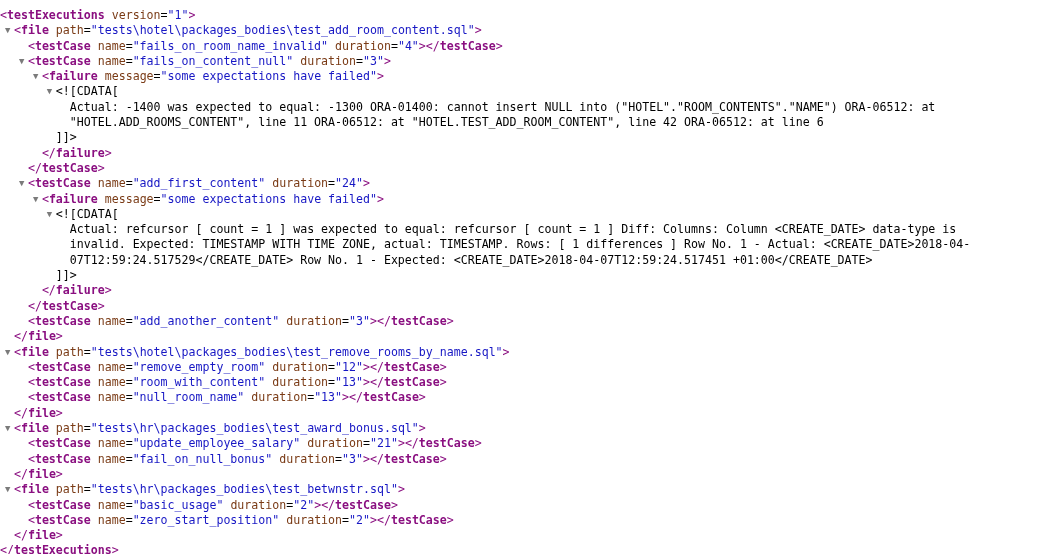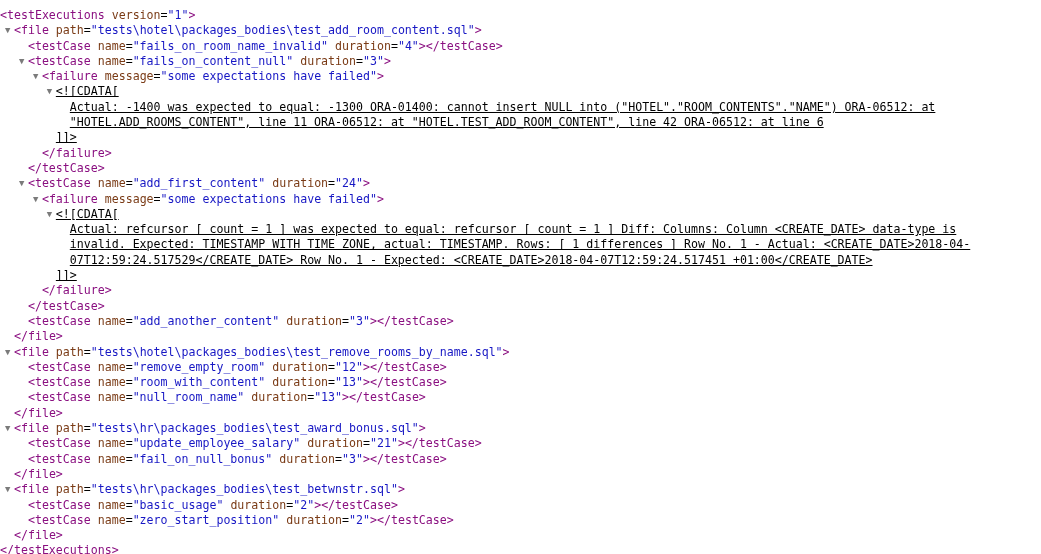--- a/index.html
+++ b/index.html
@@ -29,23 +29,23 @@
   .tw {
     color: #7b7b7b;
     display: inline-block;
     width: 0;
     position: relative;
     left: -9px;
     font-size: 9px;
     vertical-align: 1px;
   }
   .tw::before { content: "\25BC"; }
-  .tag   { color: #8a0f80; }
+  .tag   { color: #8a0f80; font-weight: bold; }
   .attr  { color: #7a3b16; }
   .val   { color: #1717c4; }
   .punc  { color: #8a0f80; }
-  .cdata { color: #000000; text-decoration: underline; }
+  .cdata { color: #000000; }
   .plain { color: #000000; }
 </style>
 </head>
 <body>
 
 <div id="xml-viewer"><span class="line"><span class="tw"></span><span class="punc">&lt;</span><span class="tag">testExecutions</span> <span class="attr">version</span><span class="plain">=</span><span class="val">"1"</span><span class="punc">&gt;</span></span><span class="line">  <span class="tw"></span><span class="punc">&lt;</span><span class="tag">file</span> <span class="attr">path</span><span class="plain">=</span><span class="val">"tests\hotel\packages_bodies\test_add_room_content.sql"</span><span class="punc">&gt;</span></span><span class="line">    <span class="punc">&lt;</span><span class="tag">testCase</span> <span class="attr">name</span><span class="plain">=</span><span class="val">"fails_on_room_name_invalid"</span> <span class="attr">duration</span><span class="plain">=</span><span class="val">"4"</span><span class="punc">&gt;</span><span class="punc">&lt;/</span><span class="tag">testCase</span><span class="punc">&gt;</span></span><span class="line">    <span class="tw"></span><span class="punc">&lt;</span><span class="tag">testCase</span> <span class="attr">name</span><span class="plain">=</span><span class="val">"fails_on_content_null"</span> <span class="attr">duration</span><span class="plain">=</span><span class="val">"3"</span><span class="punc">&gt;</span></span><span class="line">      <span class="tw"></span><span class="punc">&lt;</span><span class="tag">failure</span> <span class="attr">message</span><span class="plain">=</span><span class="val">"some expectations have failed"</span><span class="punc">&gt;</span></span><span class="line">        <span class="tw"></span><span class="cdata">&lt;![CDATA[</span></span><span class="line">          <span class="cdata">Actual: -1400 was expected to equal: -1300 ORA-01400: cannot insert NULL into ("HOTEL"."ROOM_CONTENTS"."NAME") ORA-06512: at</span></span><span class="line">          <span class="cdata">"HOTEL.ADD_ROOMS_CONTENT", line 11 ORA-06512: at "HOTEL.TEST_ADD_ROOM_CONTENT", line 42 ORA-06512: at line 6</span></span><span class="line">        <span class="cdata">]]&gt;</span></span><span class="line">      <span class="punc">&lt;/</span><span class="tag">failure</span><span class="punc">&gt;</span></span><span class="line">    <span class="punc">&lt;/</span><span class="tag">testCase</span><span class="punc">&gt;</span></span><span class="line">    <span class="tw"></span><span class="punc">&lt;</span><span class="tag">testCase</span> <span class="attr">name</span><span class="plain">=</span><span class="val">"add_first_content"</span> <span class="attr">duration</span><span class="plain">=</span><span class="val">"24"</span><span class="punc">&gt;</span></span><span class="line">      <span class="tw"></span><span class="punc">&lt;</span><span class="tag">failure</span> <span class="attr">message</span><span class="plain">=</span><span class="val">"some expectations have failed"</span><span class="punc">&gt;</span></span><span class="line">        <span class="tw"></span><span class="cdata">&lt;![CDATA[</span></span><span class="line">          <span class="cdata">Actual: refcursor [ count = 1 ] was expected to equal: refcursor [ count = 1 ] Diff: Columns: Column &lt;CREATE_DATE&gt; data-type is</span></span><span class="line">          <span class="cdata">invalid. Expected: TIMESTAMP WITH TIME ZONE, actual: TIMESTAMP. Rows: [ 1 differences ] Row No. 1 - Actual: &lt;CREATE_DATE&gt;2018-04-</span></span><span class="line">          <span class="cdata">07T12:59:24.517529&lt;/CREATE_DATE&gt; Row No. 1 - Expected: &lt;CREATE_DATE&gt;2018-04-07T12:59:24.517451 +01:00&lt;/CREATE_DATE&gt;</span></span><span class="line">        <span class="cdata">]]&gt;</span></span><span class="line">      <span class="punc">&lt;/</span><span class="tag">failure</span><span class="punc">&gt;</span></span><span class="line">    <span class="punc">&lt;/</span><span class="tag">testCase</span><span class="punc">&gt;</span></span><span class="line">    <span class="punc">&lt;</span><span class="tag">testCase</span> <span class="attr">name</span><span class="plain">=</span><span class="val">"add_another_content"</span> <span class="attr">duration</span><span class="plain">=</span><span class="val">"3"</span><span class="punc">&gt;</span><span class="punc">&lt;/</span><span class="tag">testCase</span><span class="punc">&gt;</span></span><span class="line">  <span class="punc">&lt;/</span><span class="tag">file</span><span class="punc">&gt;</span></span><span class="line">  <span class="tw"></span><span class="punc">&lt;</span><span class="tag">file</span> <span class="attr">path</span><span class="plain">=</span><span class="val">"tests\hotel\packages_bodies\test_remove_rooms_by_name.sql"</span><span class="punc">&gt;</span></span><span class="line">    <span class="punc">&lt;</span><span class="tag">testCase</span> <span class="attr">name</span><span class="plain">=</span><span class="val">"remove_empty_room"</span> <span class="attr">duration</span><span class="plain">=</span><span class="val">"12"</span><span class="punc">&gt;</span><span class="punc">&lt;/</span><span class="tag">testCase</span><span class="punc">&gt;</span></span><span class="line">    <span class="punc">&lt;</span><span class="tag">testCase</span> <span class="attr">name</span><span class="plain">=</span><span class="val">"room_with_content"</span> <span class="attr">duration</span><span class="plain">=</span><span class="val">"13"</span><span class="punc">&gt;</span><span class="punc">&lt;/</span><span class="tag">testCase</span><span class="punc">&gt;</span></span><span class="line">    <span class="punc">&lt;</span><span class="tag">testCase</span> <span class="attr">name</span><span class="plain">=</span><span class="val">"null_room_name"</span> <span class="attr">duration</span><span class="plain">=</span><span class="val">"13"</span><span class="punc">&gt;</span><span class="punc">&lt;/</span><span class="tag">testCase</span><span class="punc">&gt;</span></span><span class="line">  <span class="punc">&lt;/</span><span class="tag">file</span><span class="punc">&gt;</span></span><span class="line">  <span class="tw"></span><span class="punc">&lt;</span><span class="tag">file</span> <span class="attr">path</span><span class="plain">=</span><span class="val">"tests\hr\packages_bodies\test_award_bonus.sql"</span><span class="punc">&gt;</span></span><span class="line">    <span class="punc">&lt;</span><span class="tag">testCase</span> <span class="attr">name</span><span class="plain">=</span><span class="val">"update_employee_salary"</span> <span class="attr">duration</span><span class="plain">=</span><span class="val">"21"</span><span class="punc">&gt;</span><span class="punc">&lt;/</span><span class="tag">testCase</span><span class="punc">&gt;</span></span><span class="line">    <span class="punc">&lt;</span><span class="tag">testCase</span> <span class="attr">name</span><span class="plain">=</span><span class="val">"fail_on_null_bonus"</span> <span class="attr">duration</span><span class="plain">=</span><span class="val">"3"</span><span class="punc">&gt;</span><span class="punc">&lt;/</span><span class="tag">testCase</span><span class="punc">&gt;</span></span><span class="line">  <span class="punc">&lt;/</span><span class="tag">file</span><span class="punc">&gt;</span></span><span class="line">  <span class="tw"></span><span class="punc">&lt;</span><span class="tag">file</span> <span class="attr">path</span><span class="plain">=</span><span class="val">"tests\hr\packages_bodies\test_betwnstr.sql"</span><span class="punc">&gt;</span></span><span class="line">    <span class="punc">&lt;</span><span class="tag">testCase</span> <span class="attr">name</span><span class="plain">=</span><span class="val">"basic_usage"</span> <span class="attr">duration</span><span class="plain">=</span><span class="val">"2"</span><span class="punc">&gt;</span><span class="punc">&lt;/</span><span class="tag">testCase</span><span class="punc">&gt;</span></span><span class="line">    <span class="punc">&lt;</span><span class="tag">testCase</span> <span class="attr">name</span><span class="plain">=</span><span class="val">"zero_start_position"</span> <span class="attr">duration</span><span class="plain">=</span><span class="val">"2"</span><span class="punc">&gt;</span><span class="punc">&lt;/</span><span class="tag">testCase</span><span class="punc">&gt;</span></span><span class="line">  <span class="punc">&lt;/</span><span class="tag">file</span><span class="punc">&gt;</span></span><span class="line"><span class="punc">&lt;/</span><span class="tag">testExecutions</span><span class="punc">&gt;</span></span></div>
 
 </body></html>

